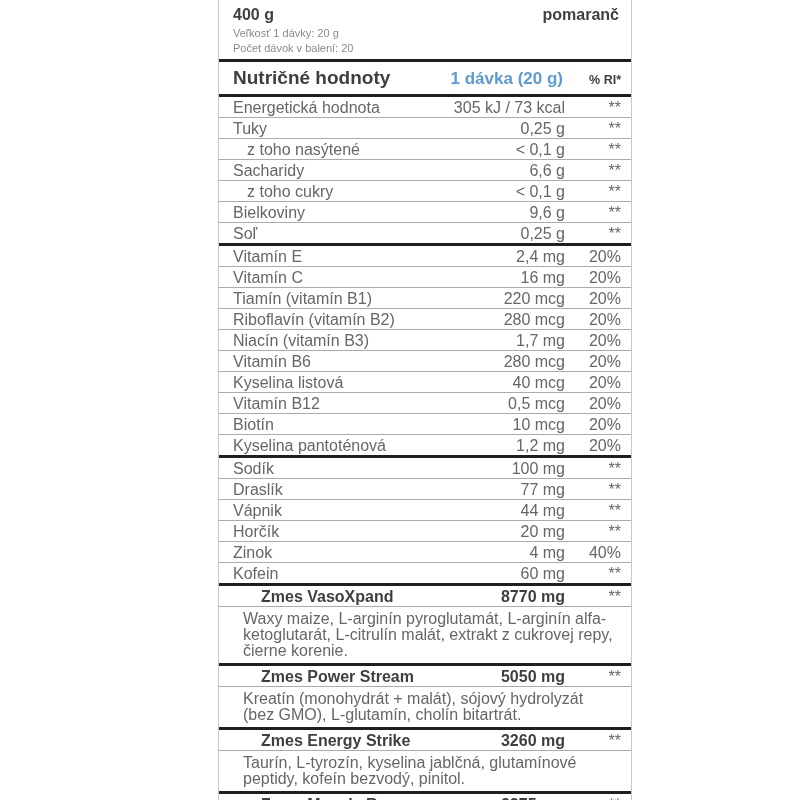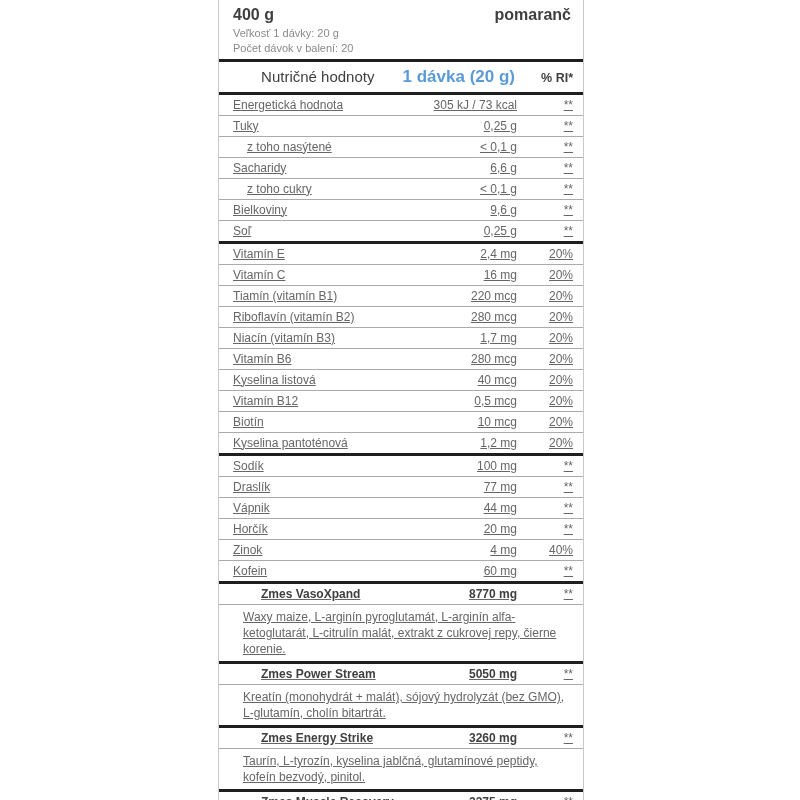--- a/index.html
+++ b/index.html
@@ -6,21 +6,21 @@
   html, body {
     width: 800px; height: 800px;
     background: #ffffff;
     font-family: "Liberation Sans", sans-serif;
     color: #666;
     overflow: hidden;
   }
   .label-card {
     position: absolute;
     left: 218px; top: 0;
-    width: 366px; height: 800px;
+    width: 414px; height: 800px;
     border-left: 1px solid #c9c9c9;
     border-right: 1px solid #c9c9c9;
     background: #fff;
     display: flex;
     flex-direction: column;
   }
   
   .top-block { padding: 5px 12px 4px 14px; }
   .top-line {
     display: flex; justify-content: space-between; align-items: baseline;
@@ -31,30 +31,30 @@
   .serving-note {
     font-size: 11px; color: #8a8a8a; line-height: 14px; margin-top: 1px;
   }
   .divider-thick { border-top: 3px solid #1f1f1f; }
   
   .thead-row {
     display: flex; align-items: baseline;
     padding: 5px 10px 5px 14px;
     border-bottom: 3px solid #1f1f1f;
   }
-  .thead-row .col-label { flex: 1; font-size: 15px; font-weight: normal; color: #3f3f3f; text-align: center; }
+  .thead-row .col-label { flex: 1; font-size: 19px; font-weight: bold; color: #3f3f3f; }
   .thead-row .col-value { text-align: right; font-size: 17px; font-weight: bold; }
   .thead-row .col-ri { width: 58px; text-align: right; font-size: 12.5px; font-weight: bold; color: #3f3f3f; }
   
   .rows { flex: 1; display: flex; flex-direction: column; }
   .row {
     display: flex; align-items: flex-end;
     padding: 3.5px 10px 3.5px 14px;
     border-top: 1px solid #ababab;
-    font-size: 12px; line-height: 13px; text-decoration: underline;
+    font-size: 16px; line-height: 13px;
   }
   .row:first-child { border-top: none; }
   .row.thick { border-top: 3px solid #1f1f1f; }
   .row .col-label { flex: 1; }
   .row.indent .col-label { padding-left: 14px; }
   .row .col-value { text-align: right; }
   .row .col-ri { width: 56px; text-align: right; }
   .row.bold .col-label, .row.bold .col-value { font-weight: bold; color: #3f3f3f; margin-left: 28px; }
   .row.desc {
     display: block;

